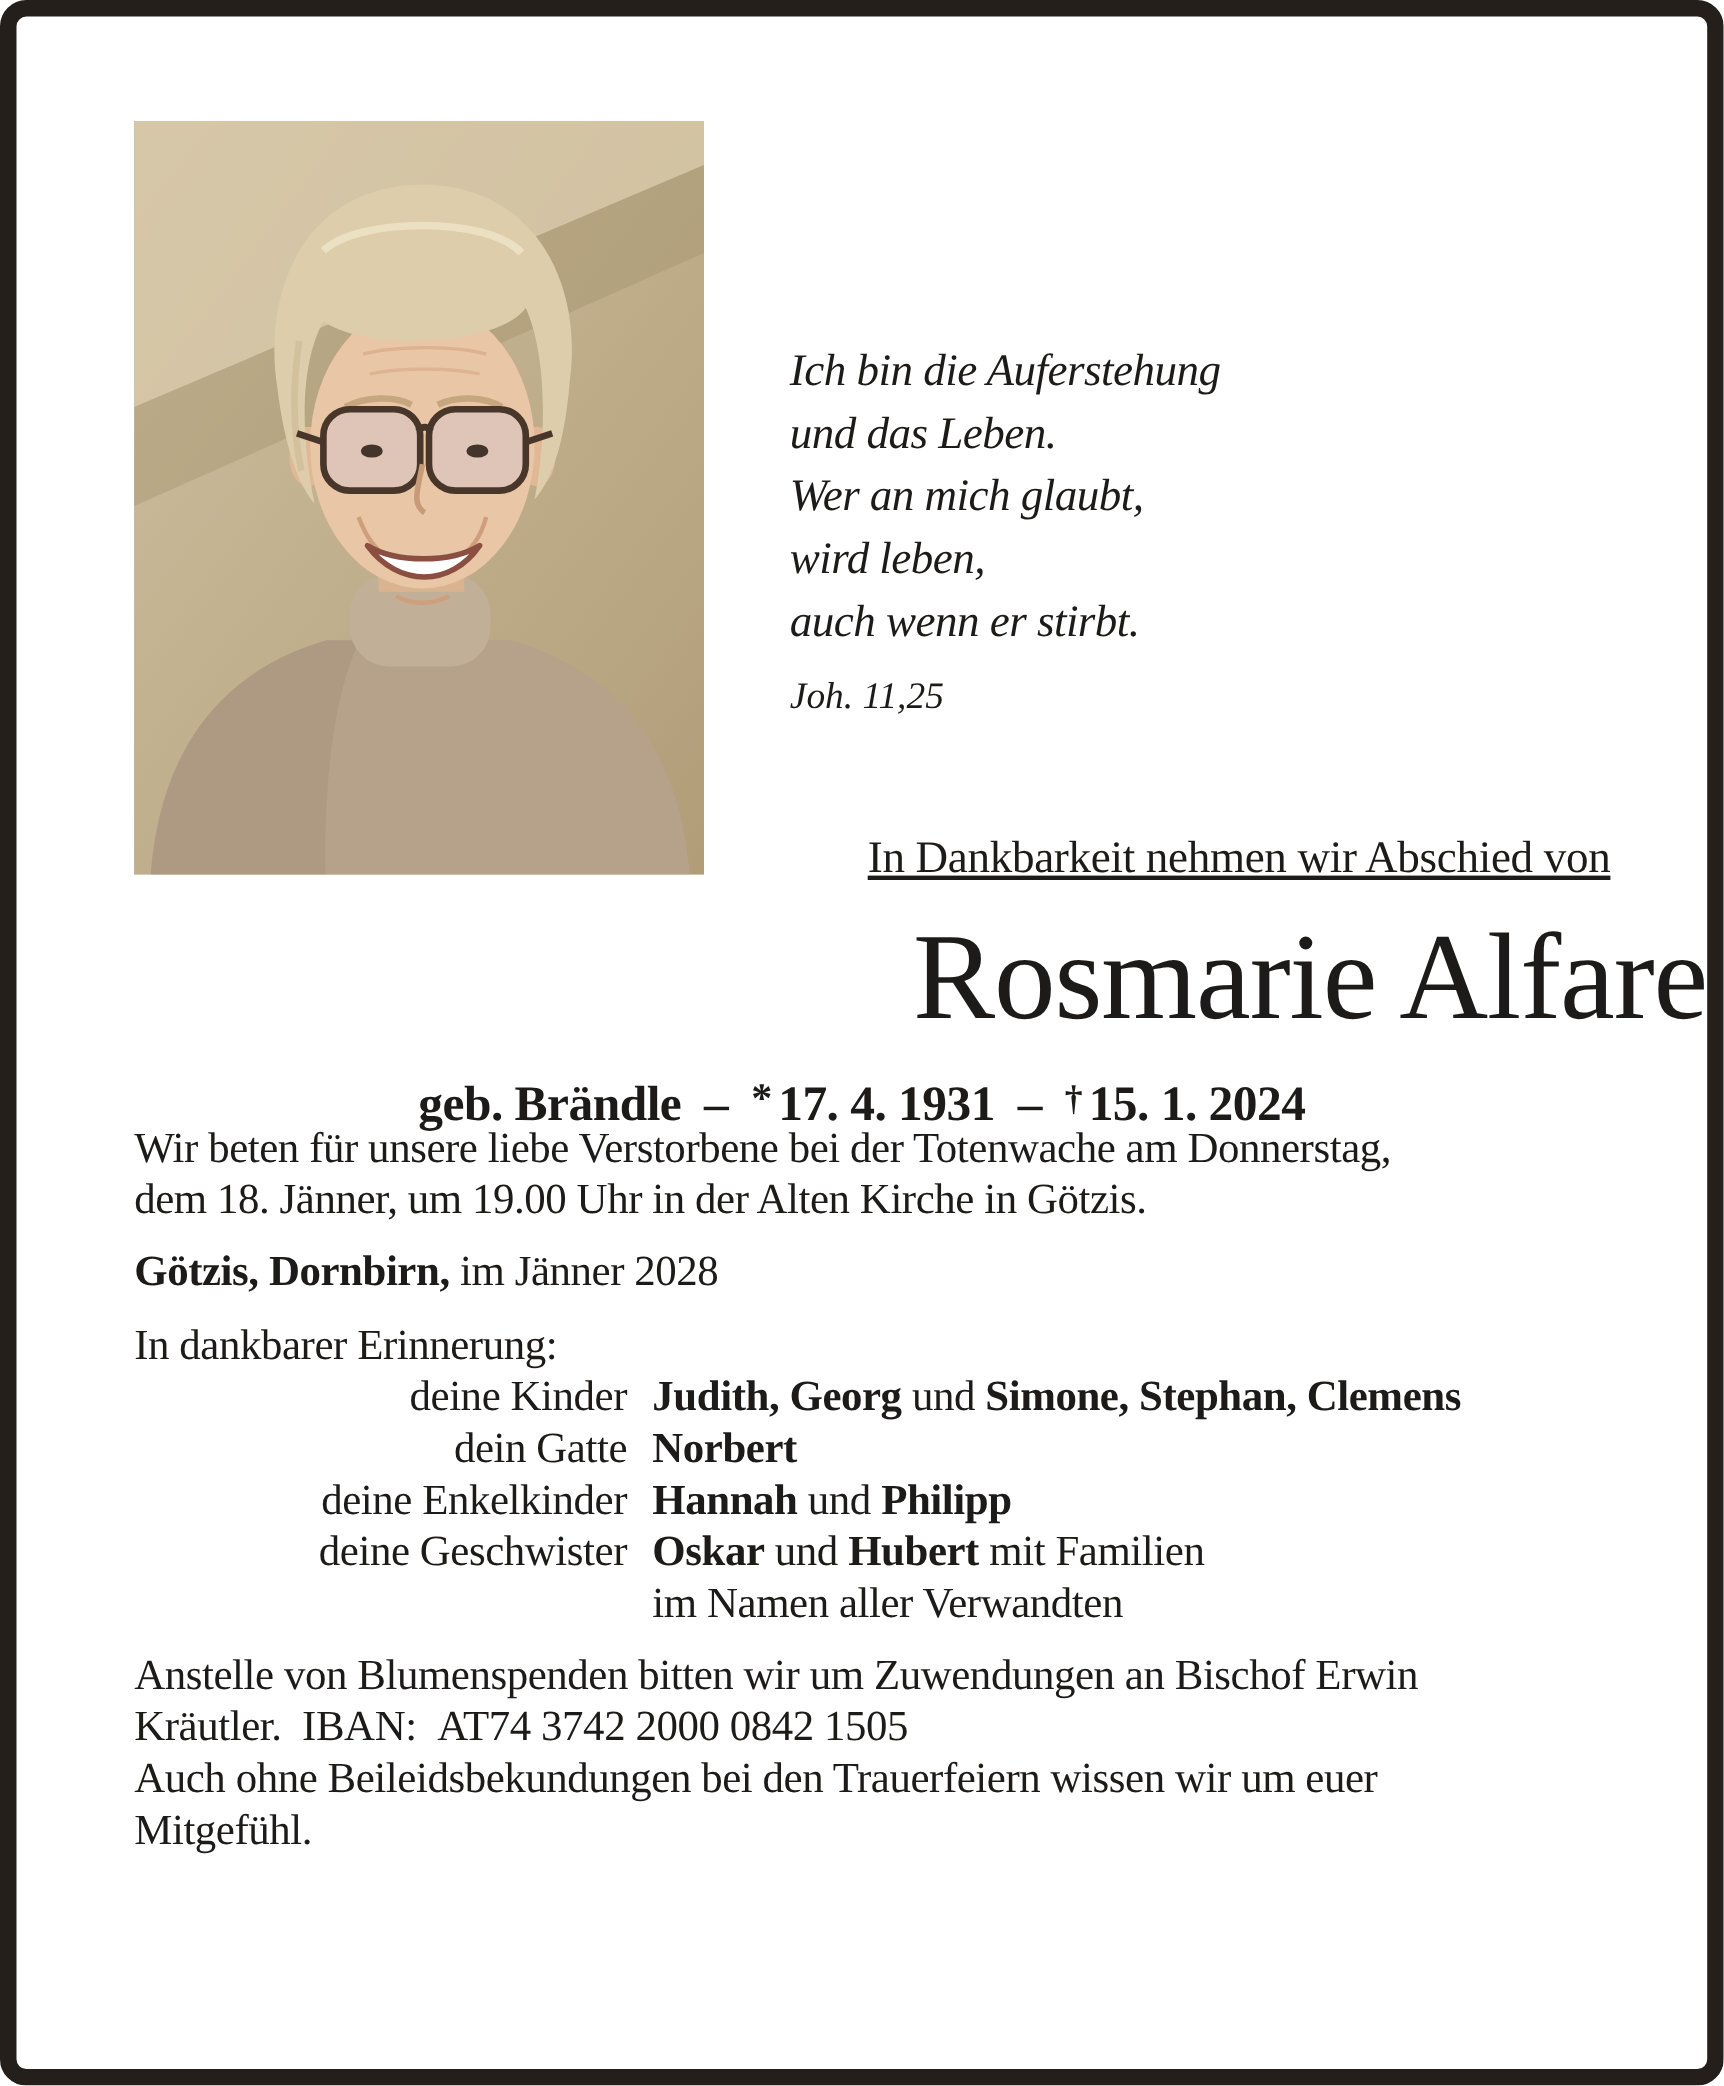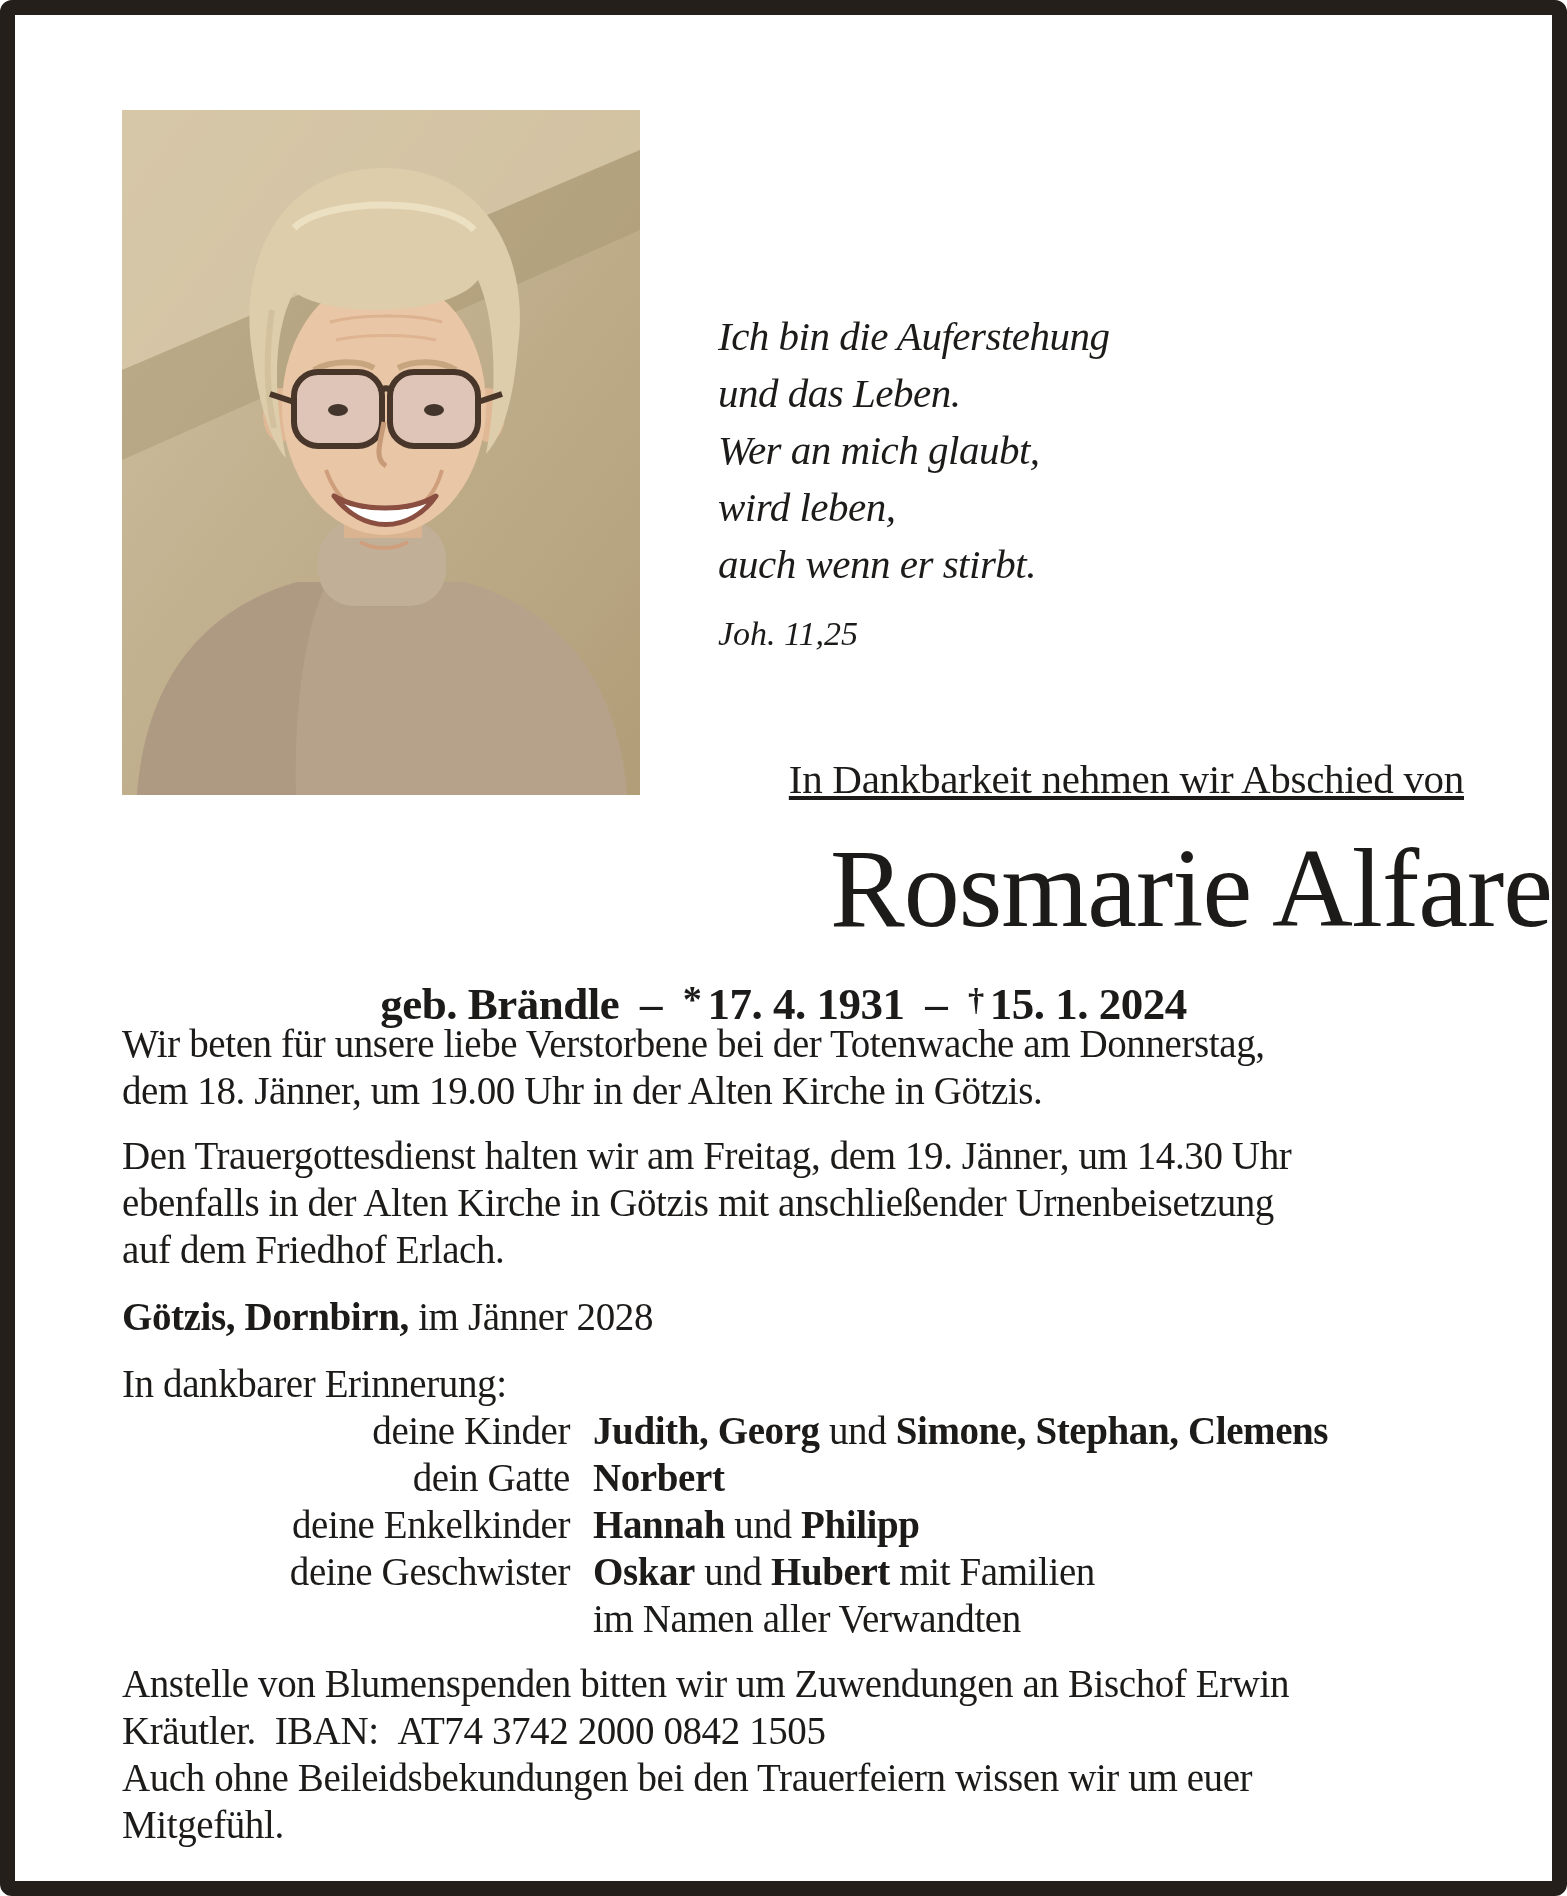--- a/index.html
+++ b/index.html
@@ -7,21 +7,21 @@
     --text:#1d1b19;
     --photo-bg:#c3ae8c;
   }
   html,body{margin:0;padding:0;background:#ffffff;}
   .card{
     position:relative;
     width:1567px;height:1896px;
     box-sizing:border-box;
     background:#ffffff;
     border:15px solid var(--frame);
-    border-radius:12px;
+    border-radius:24px;
     overflow:hidden;
     font-family:"Liberation Serif","DejaVu Serif",serif;
     color:var(--text);
   }
   .photo{
     position:absolute;left:107px;top:95px;width:518px;height:685px;
     background:var(--photo-bg);
   }
   .photo svg{display:block;width:100%;height:100%;}
   .quote{
@@ -138,23 +138,20 @@
     <span>geb. Brändle</span>
     <span class="dash">–</span>
     <span class="sym star">*</span><span>17. 4. 1931</span>
     <span class="dash">–</span>
     <span class="sym">†</span><span>15. 1. 2024</span>
   </div>
 
   <div class="flow">
     <p class="pre announce-1">Wir beten für unsere liebe Verstorbene bei der Totenwache am Donnerstag,
 dem 18. Jänner, um 19.00 Uhr in der Alten Kirche in Götzis.</p>
-    <p class="pre announce-2">Den Trauergottesdienst halten wir am Freitag, dem 19. Jänner, um 14.30 Uhr
-ebenfalls in der Alten Kirche in Götzis mit anschließender Urnenbeisetzung
-auf dem Friedhof Erlach.</p>
 
     <div class="dateline">
       <span class="b">Götzis, Dornbirn,</span>
       <span>im Jänner 2028</span>
     </div>
 
     <div class="remember-heading">In dankbarer Erinnerung:</div>
 
     <div class="family">
         <div class="fam-row">

